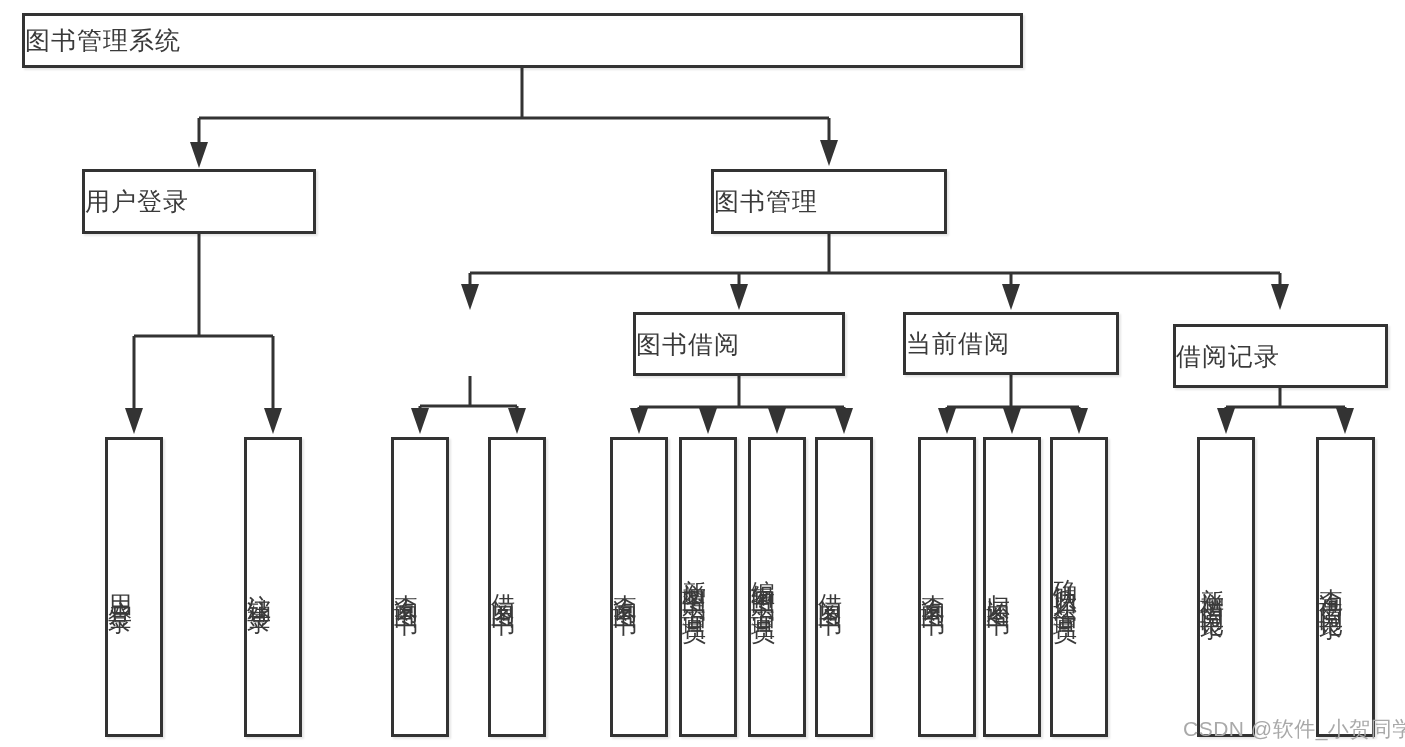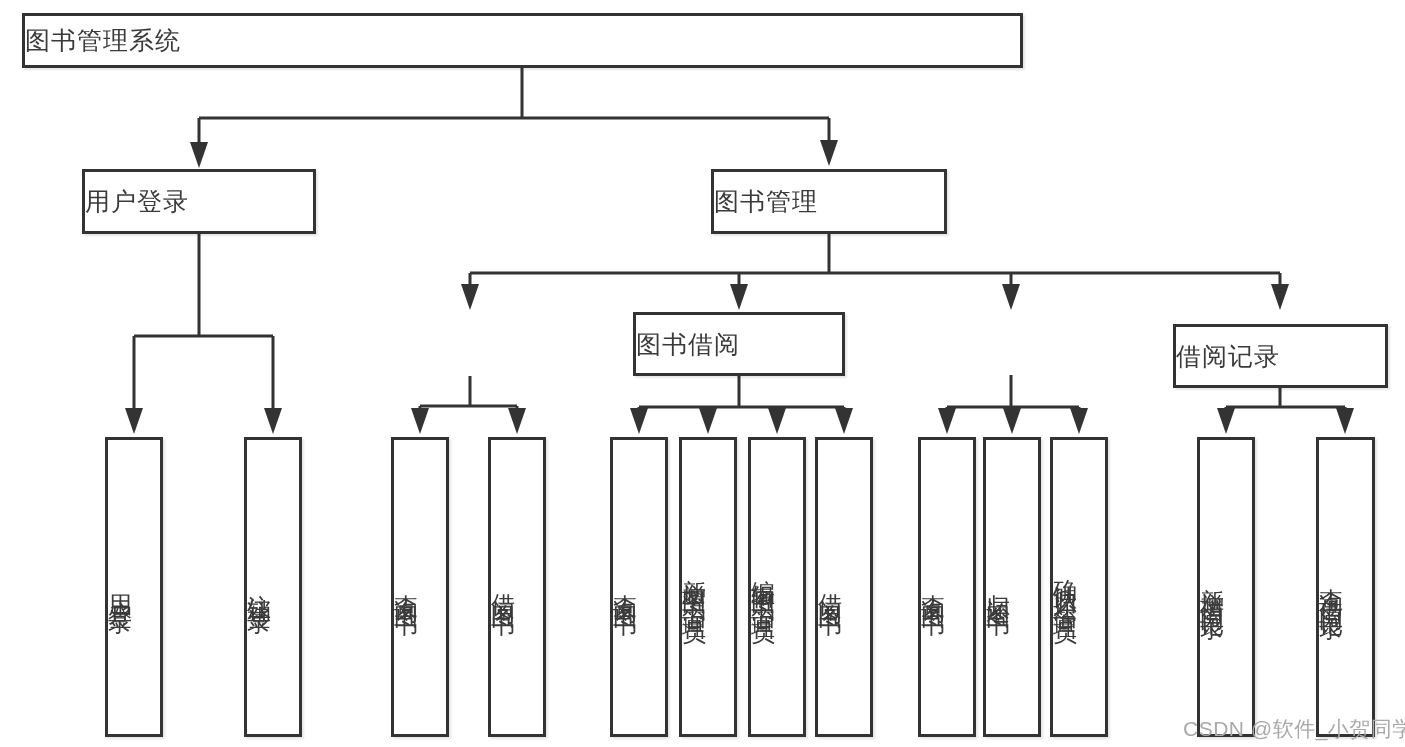--- a/index.html
+++ b/index.html
@@ -94,20 +94,23 @@
   <div class="box h" style="left:82px;top:169px;width:234px;height:65px">
     <span class="label">用户登录</span>
   </div>
   <div class="box h" style="left:711px;top:169px;width:236px;height:65px">
     <span class="label">图书管理</span>
   </div>
 
   <div class="box h" style="left:633px;top:312px;width:212px;height:64px">
     <span class="label">图书借阅</span>
   </div>
+  <div class="box h" style="left:903px;top:312px;width:216px;height:63px">
+    <span class="label">当前借阅</span>
+  </div>
   <div class="box h" style="left:1173px;top:324px;width:215px;height:64px">
     <span class="label">借阅记录</span>
   </div>
 
   <div class="box leaf" style="left:105px;top:437px;width:58px;height:300px">
     <span class="label">用户登录</span>
   </div>
   <div class="box leaf" style="left:244px;top:437px;width:58px;height:300px">
     <span class="label">注销登录</span>
   </div>

